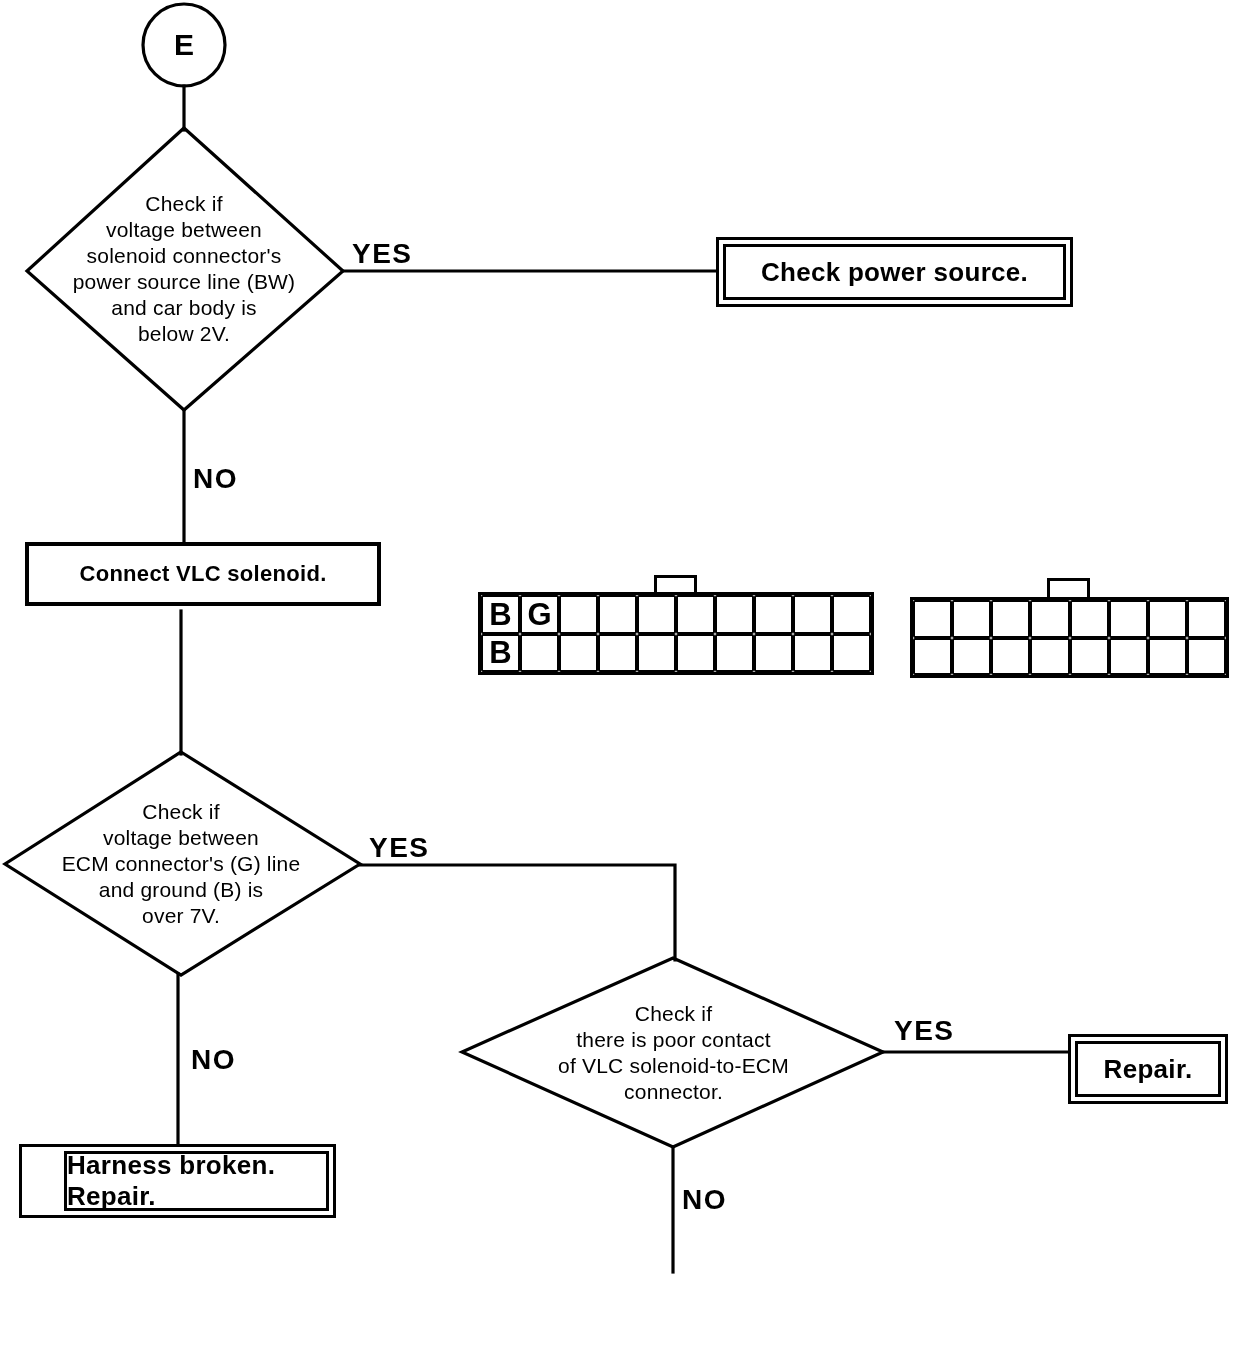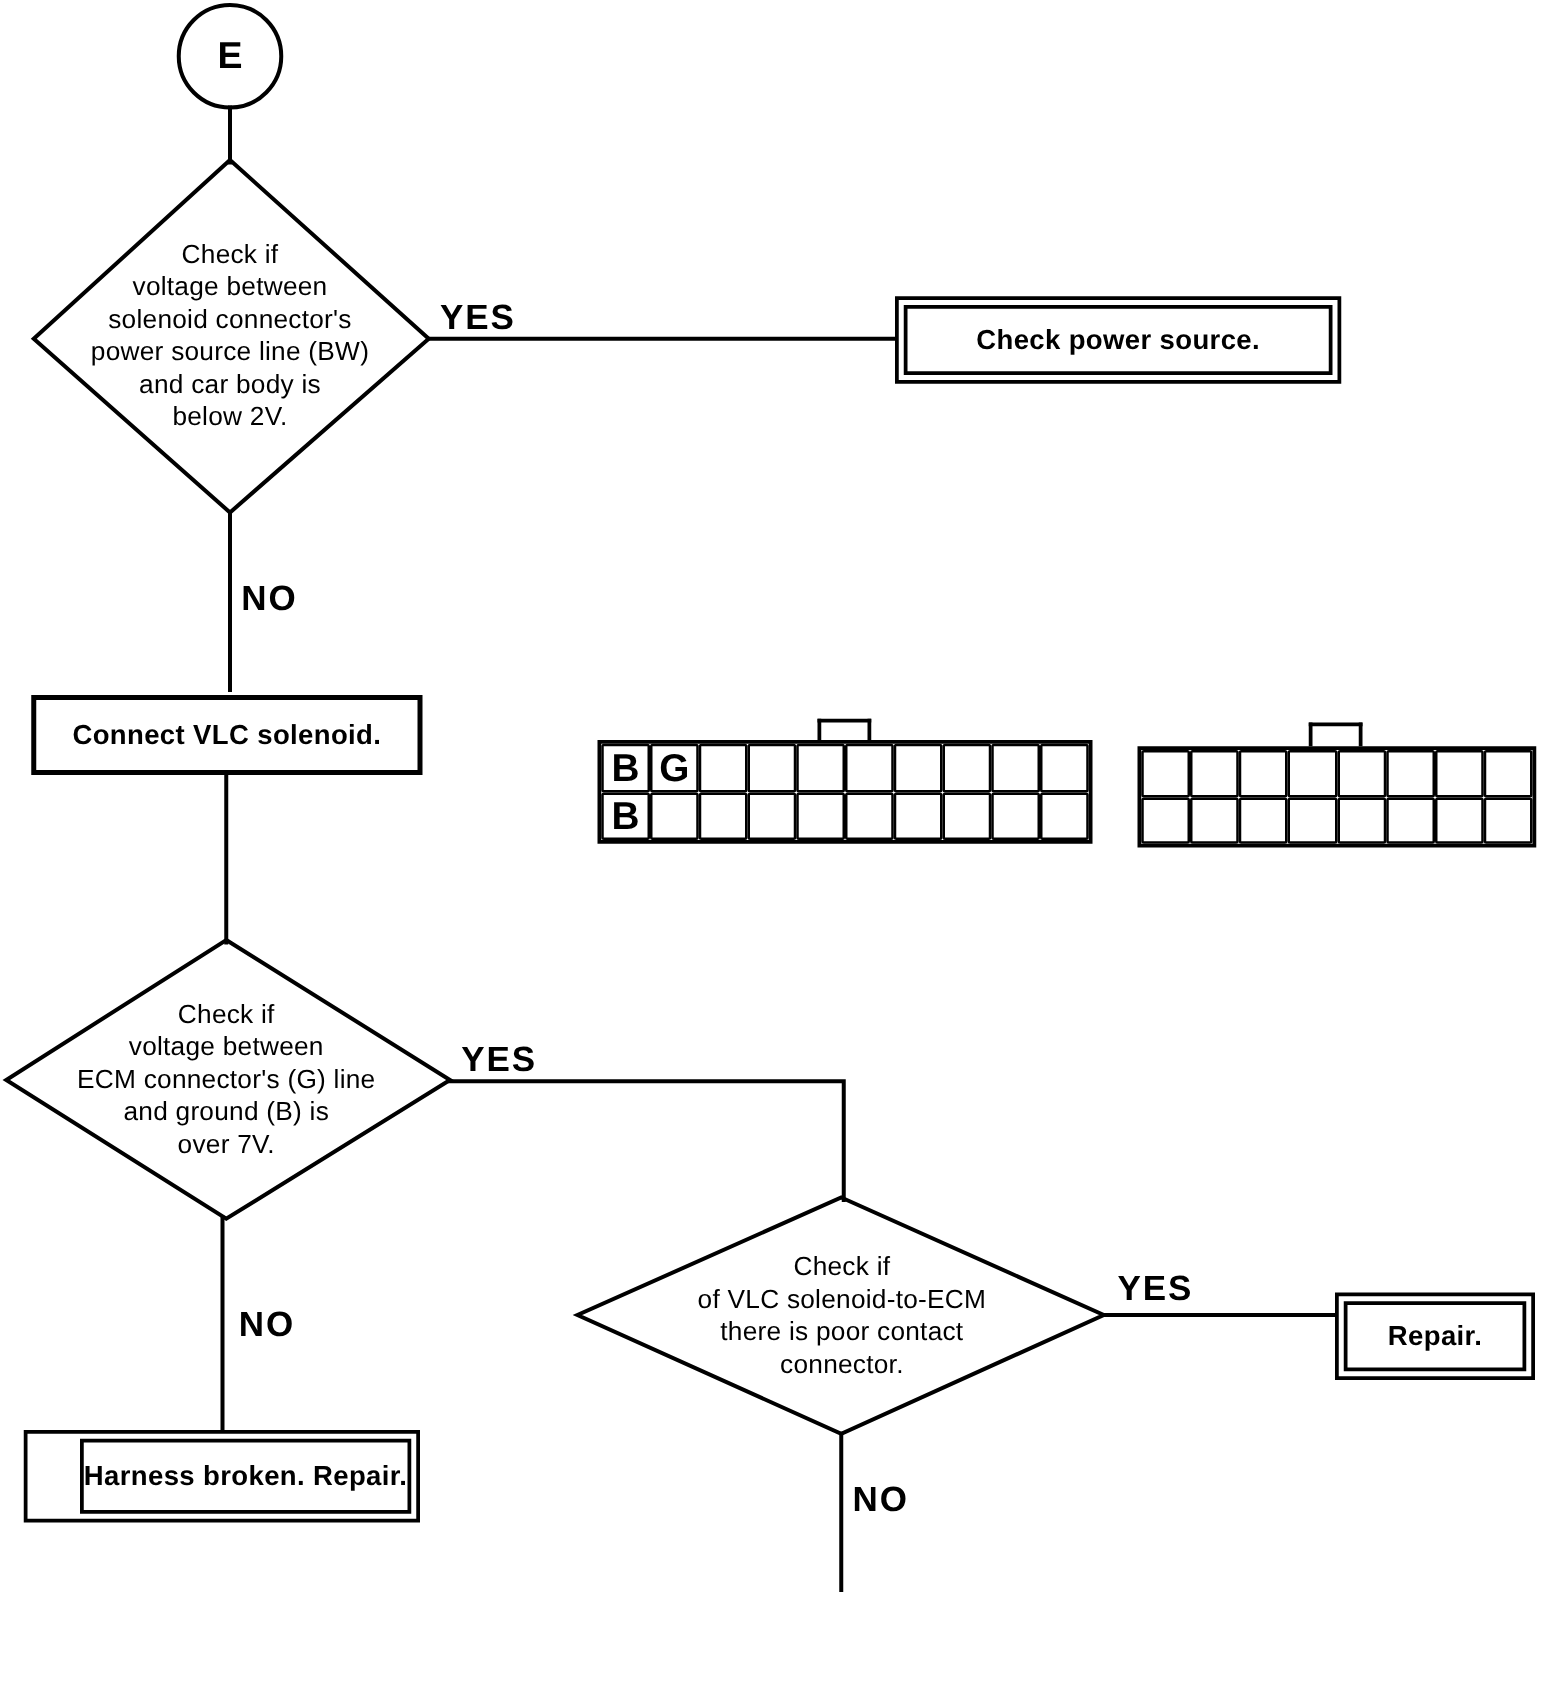--- a/index.html
+++ b/index.html
@@ -10,21 +10,21 @@
   svg.wires{position:absolute;left:0;top:0;}
   svg.wires *{stroke:#000;stroke-width:3.2px;fill:none;stroke-linecap:square;}
   .dtext{position:absolute;text-align:center;font-weight:normal;
          font-size:21px;line-height:26px;letter-spacing:.2px;}
   .branch{position:absolute;font-weight:bold;font-size:28px;letter-spacing:1.5px;}
   .startlbl{position:absolute;font-weight:bold;font-size:30px;text-align:center;}
   .resultbox{position:absolute;border:3px solid #000;padding:4px;
              box-sizing:border-box;background:#fff;}
   .resultbox .inner{border:3px solid #000;width:100%;height:100%;box-sizing:border-box;
              display:flex;align-items:center;justify-content:center;
-             font-weight:bold;font-size:22px;letter-spacing:.3px;}
+             font-weight:bold;font-size:26px;letter-spacing:.3px;}
   .procbox{position:absolute;border:4px solid #000;box-sizing:border-box;background:#fff;
              display:flex;align-items:center;justify-content:center;
              font-weight:bold;font-size:22px;letter-spacing:.3px;}
   .connector{position:absolute;}
   .connector .tab{position:absolute;border:3px solid #000;border-bottom:none;
              background:#fff;box-sizing:border-box;}
   .connector .cells{position:absolute;left:0;top:0;right:0;bottom:0;
              border:3px solid #000;background:#fff;display:grid;box-sizing:border-box;}
   .cells.c10{grid-template-columns:repeat(10,1fr);grid-template-rows:1fr 1fr;}
   .cells.c8{grid-template-columns:repeat(8,1fr);grid-template-rows:1fr 1fr;}
@@ -66,21 +66,21 @@
   <div class="branch" style="left:193px;top:463px;">NO</div>
   <div class="branch" style="left:369px;top:832px;">YES</div>
   <div class="branch" style="left:191px;top:1044px;">NO</div>
   <div class="branch" style="left:894px;top:1015px;">YES</div>
   <div class="branch" style="left:682px;top:1184px;">NO</div>
 
   <div class="resultbox" style="left:716px;top:237px;width:357px;height:70px;">
     <div class="inner">Check power source.</div>
   </div>
 
-  <div class="procbox" style="left:25px;top:556px;width:313px;height:64px;">Connect VLC solenoid.</div>
+  <div class="procbox" style="left:25px;top:542px;width:356px;height:64px;">Connect VLC solenoid.</div>
 
   <div class="connector" style="left:478px;top:592px;width:396px;height:83px;">
     <div class="tab" style="left:176px;top:-17px;width:43px;height:20px;"></div>
     <div class="cells c10">
       <div class="cell">B</div>
       <div class="cell">G</div>
       <div class="cell"></div>
       <div class="cell"></div>
       <div class="cell"></div>
       <div class="cell"></div>
@@ -126,22 +126,22 @@
   <div class="dtext" style="left:2px;top:799px;width:358px;">
     <div>Check if</div>
     <div>voltage between</div>
     <div>ECM connector's (G) line</div>
     <div>and ground (B) is</div>
     <div>over 7V.</div>
   </div>
 
   <div class="dtext" style="left:463px;top:1001px;width:421px;">
     <div>Check if</div>
+    <div>there is poor contact</div>
     <div>of VLC solenoid-to-ECM</div>
-    <div>there is poor contact</div>
     <div>connector.</div>
   </div>
 
   <div class="resultbox" style="left:19px;top:1144px;width:317px;height:74px;padding-left:42px;">
     <div class="inner">Harness broken. Repair.</div>
   </div>
 
   <div class="resultbox" style="left:1068px;top:1034px;width:160px;height:70px;">
     <div class="inner">Repair.</div>
   </div>

